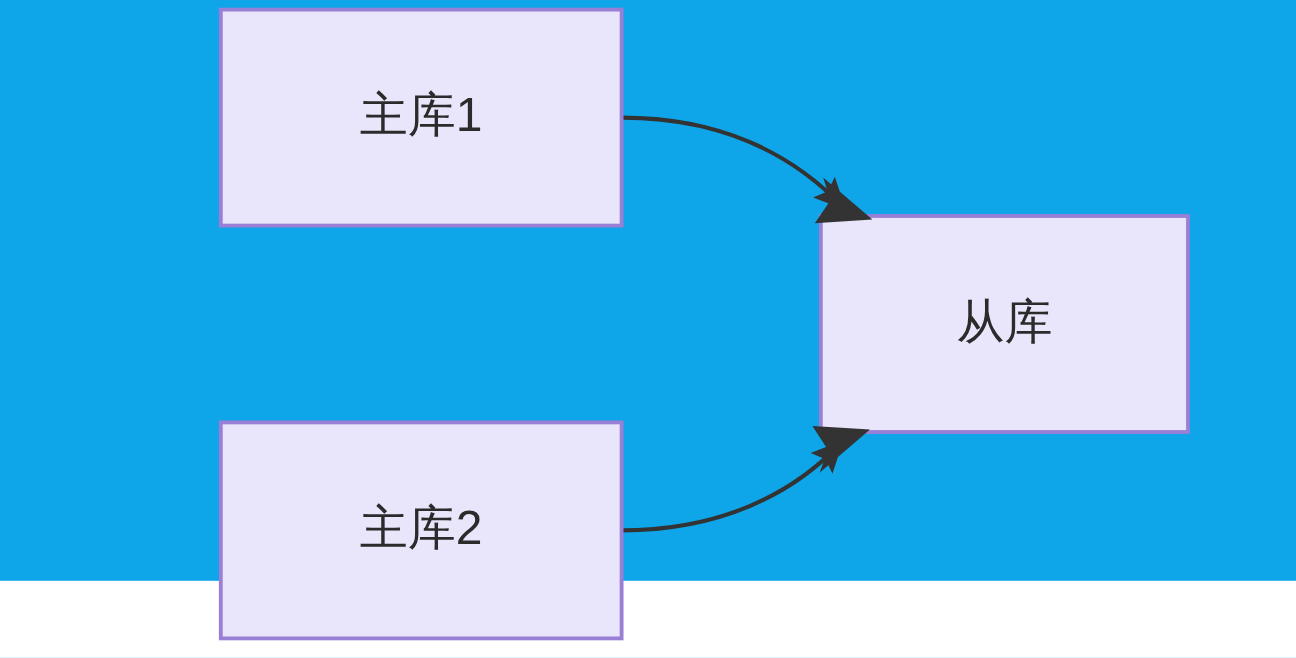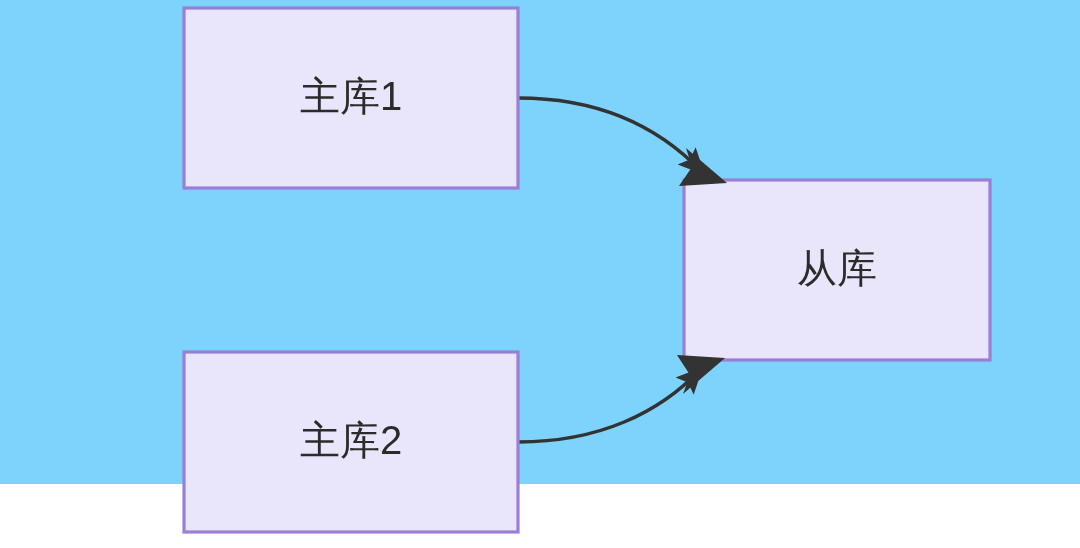--- a/index.html
+++ b/index.html
@@ -10,21 +10,21 @@
   body {
     width: 1080px;
     height: 548px;
     overflow: hidden;
     font-family: "Liberation Sans", "DejaVu Sans", sans-serif;
   }
   #diagram-canvas {
     position: relative;
     width: 1080px;
     height: 484px;
-    background: #7dd3fc;
+    background: #0ea5e9;
   }
   #diagram-svg {
     position: absolute;
     top: 0;
     left: 0;
     width: 1080px;
     height: 548px;
     display: block;
   }
   .node-label {

